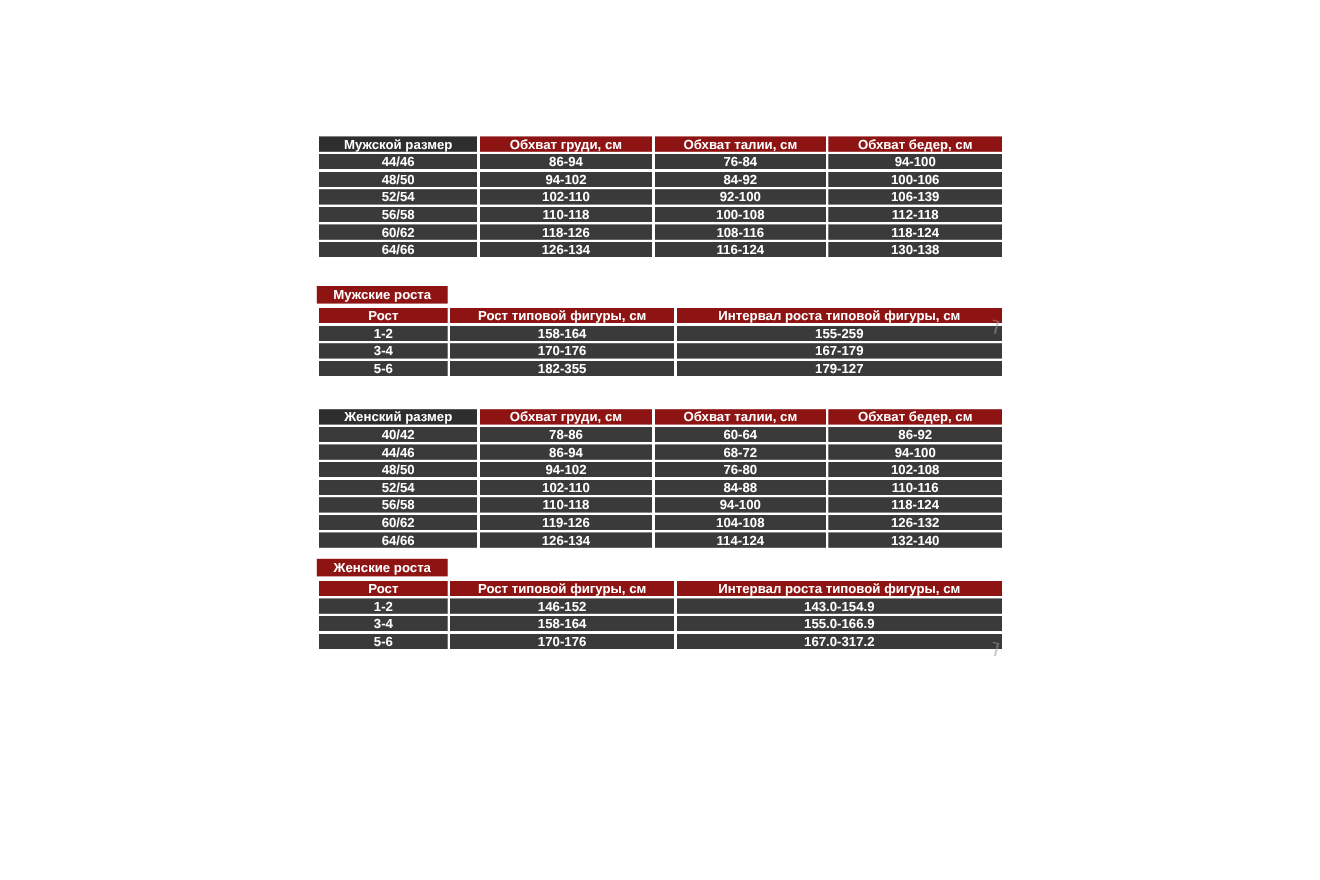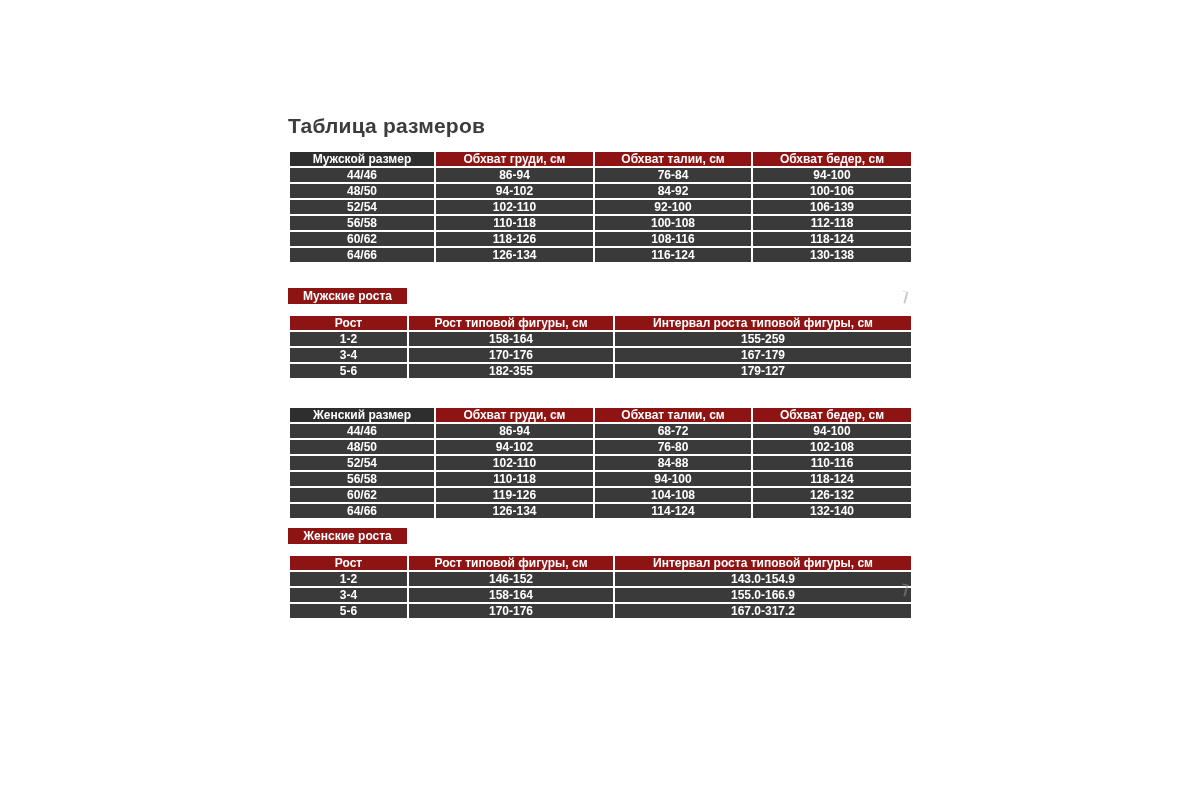--- a/index.html
+++ b/index.html
@@ -21,41 +21,40 @@
     height:16px;
     text-align:center;vertical-align:middle;
     font-size:12px;font-weight:bold;color:var(--text-white);
     line-height:14px;white-space:nowrap;overflow:hidden;
   }
   table.tbl th{background:var(--header-red);}
   table.tbl td{background:var(--row-dark);}
   table.size-tbl th:first-child{background:var(--first-header-dark);margin-top:37px;}
   .t1{margin-top:10px;}
   .group-label{
-    margin-top:24px;margin-bottom:10px;
+    margin-top:24px;margin-bottom:2px;
     width:119px;height:16px;
     background:var(--header-red);
     color:var(--text-white);font-size:12px;font-weight:bold;
     text-align:center;line-height:16px;white-space:nowrap;
   }
   .t3{margin-top:26px;}
   .label-w{margin-top:8px;}
   .artifact{
     position:absolute;width:6px;height:12px;
     border-right:2px solid #999999;border-top:1px solid #bbbbbb;
     transform:rotate(15deg);opacity:.5;
   }
   .a1{left:613px;top:179px;}
   .a2{left:613px;top:472px;}
 </style>
 </head>
 <body>
 
 <div class="page">
-  <h1 class="title">Таблица размеров</h1>
 
   <table class="tbl size-tbl t1">
       <colgroup>
         <col style="width: 146px;">
         <col style="width: 159px;">
         <col style="width: 158px;">
         <col style="width: 160px;">
       </colgroup>
       <thead>
         <tr>
@@ -148,20 +147,26 @@
       <thead>
         <tr>
           <th>Женский размер</th>
           <th>Обхват груди, см</th>
           <th>Обхват талии, см</th>
           <th>Обхват бедер, см</th>
         </tr>
       </thead>
       <tbody>
         <tr>
+          <td>40/42</td>
+          <td>78-86</td>
+          <td>60-64</td>
+          <td>86-92</td>
+        </tr>
+        <tr>
           <td>44/46</td>
           <td>86-94</td>
           <td>68-72</td>
           <td>94-100</td>
         </tr>
         <tr>
           <td>48/50</td>
           <td>94-102</td>
           <td>76-80</td>
           <td>102-108</td>

